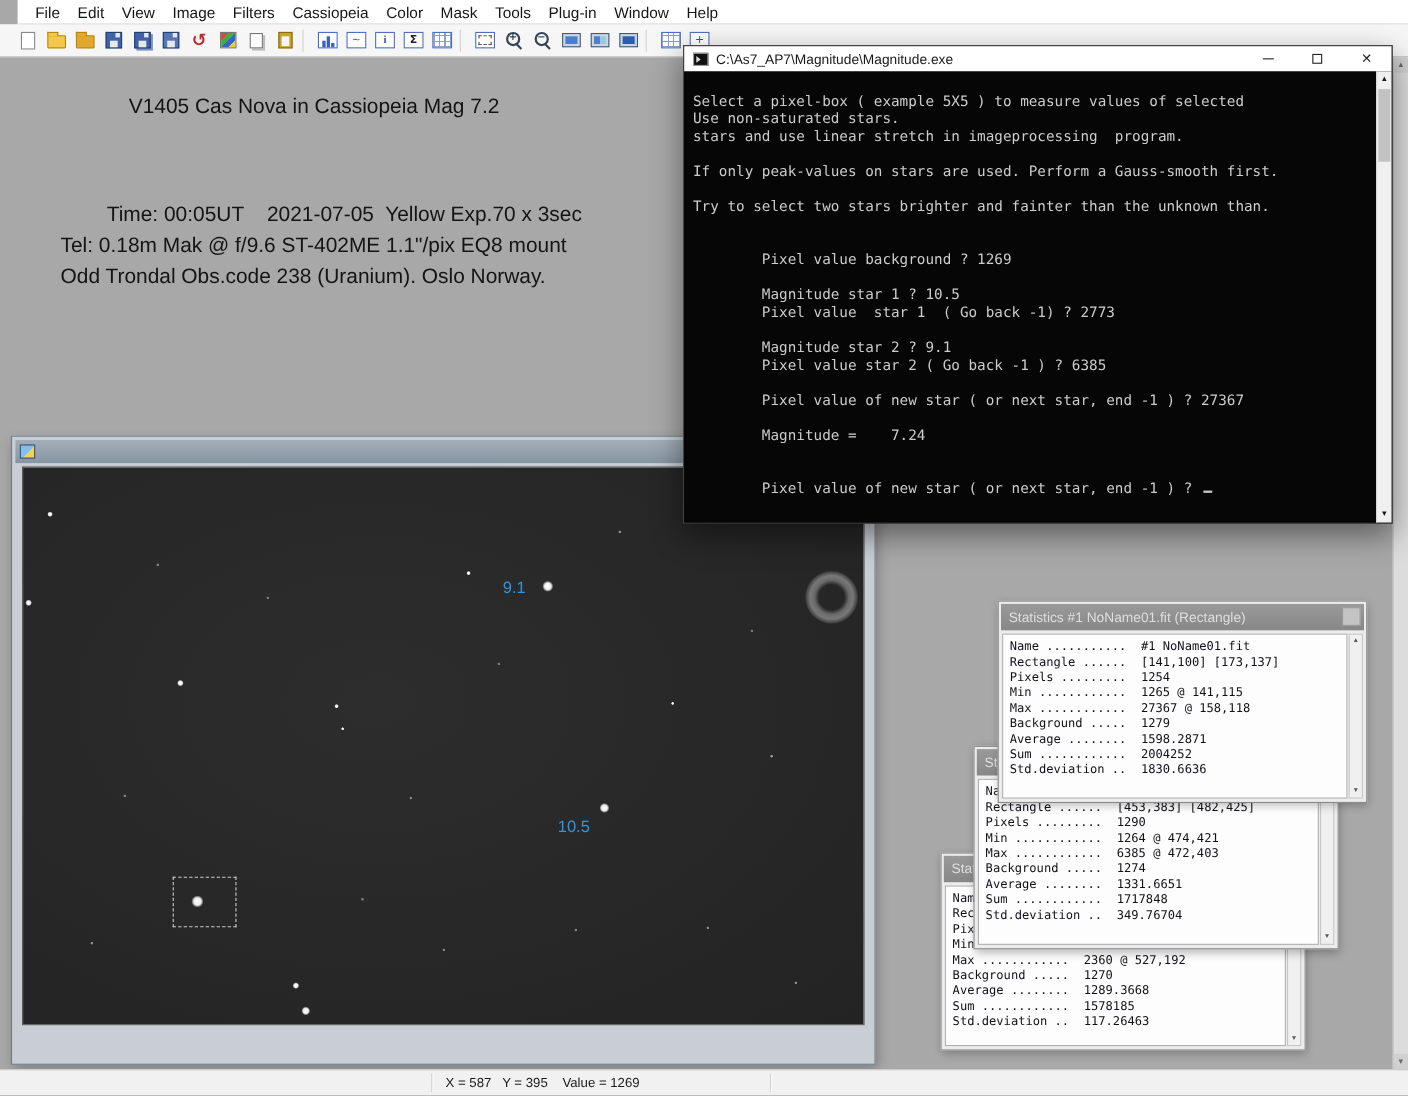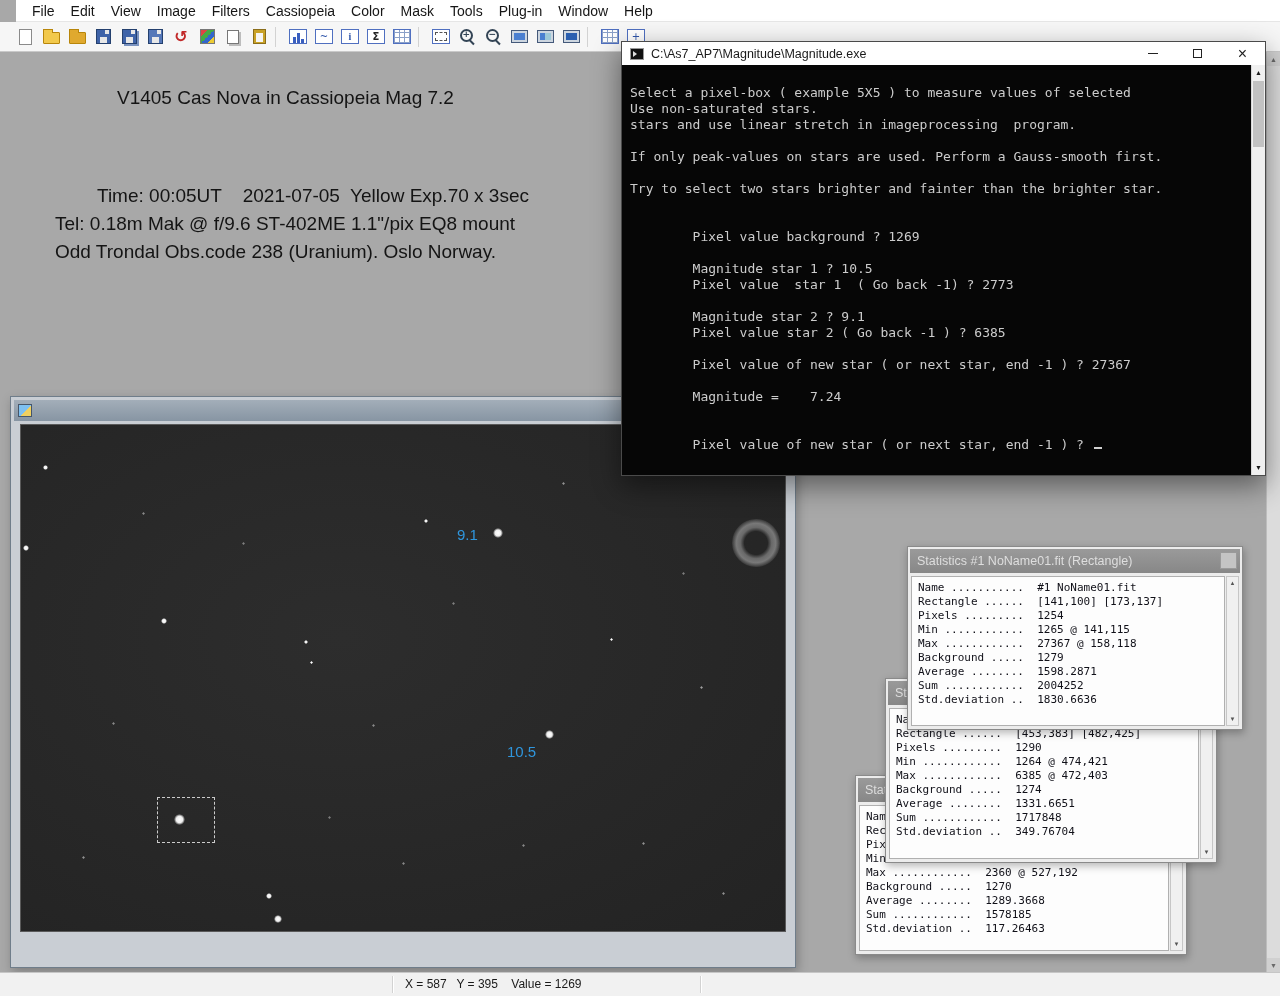--- a/index.html
+++ b/index.html
@@ -301,21 +301,21 @@
           </div>
       </div>
     </div>
     <div class="con-body">
         <div class="console-line">Select a pixel-box ( example 5X5 ) to measure values of selected</div>
         <div class="console-line">Use non-saturated stars.</div>
         <div class="console-line">stars and use linear stretch in imageprocessing  program.</div>
         <div class="console-line"></div>
         <div class="console-line">If only peak-values on stars are used. Perform a Gauss-smooth first.</div>
         <div class="console-line"></div>
-        <div class="console-line">Try to select two stars brighter and fainter than the brighter star.</div>
+        <div class="console-line">Try to select two stars brighter and fainter than the unknown than.</div>
         <div class="console-line"></div>
         <div class="console-line"></div>
         <div class="console-line">        Pixel value background ? 1269</div>
         <div class="console-line"></div>
         <div class="console-line">        Magnitude star 1 ? 10.5</div>
         <div class="console-line">        Pixel value  star 1  ( Go back -1) ? 2773</div>
         <div class="console-line"></div>
         <div class="console-line">        Magnitude star 2 ? 9.1</div>
         <div class="console-line">        Pixel value star 2 ( Go back -1 ) ? 6385</div>
         <div class="console-line"></div>

